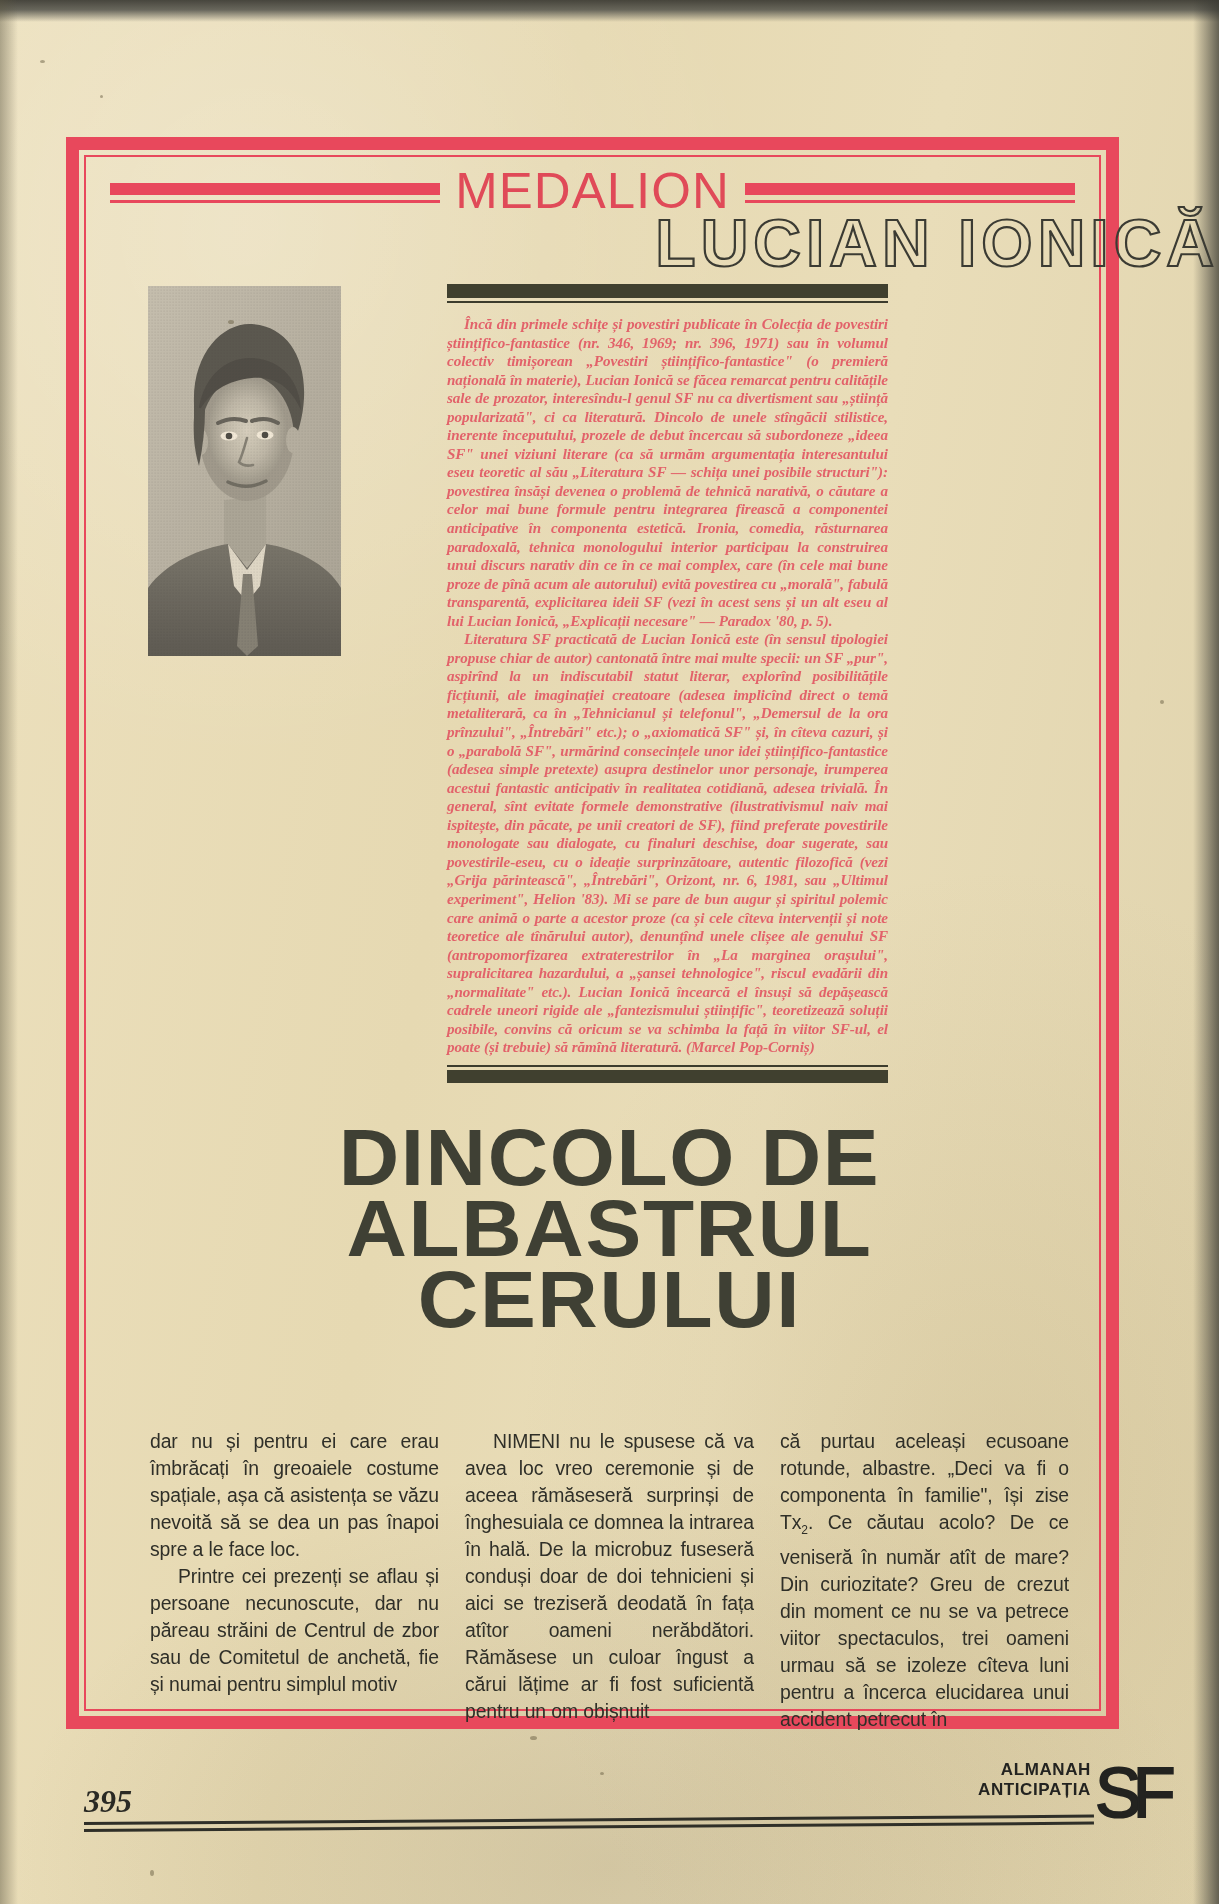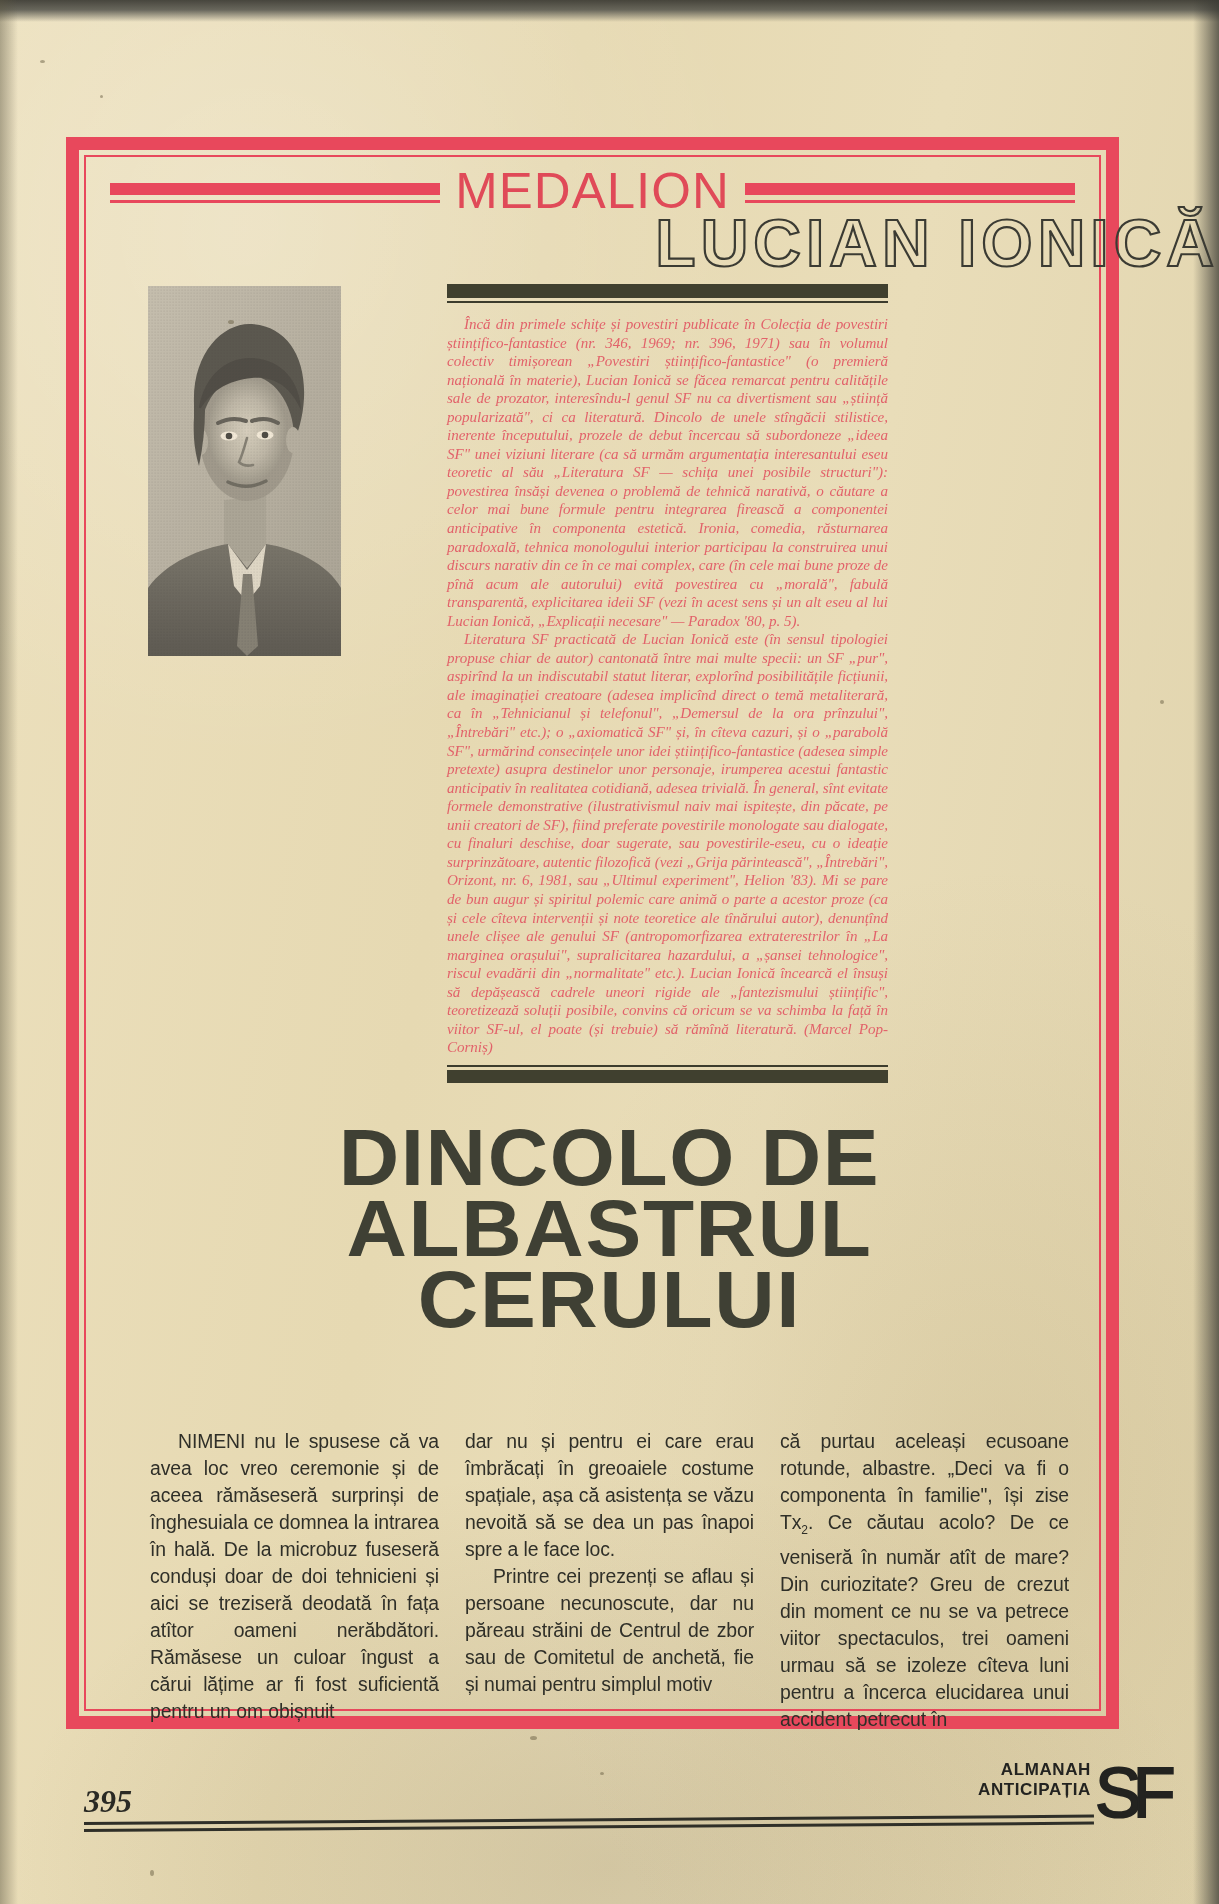--- a/index.html
+++ b/index.html
@@ -128,21 +128,21 @@
     margin-bottom: 3px;
   }
   .intro-bar-thin {
     height: 2px;
     background: #3c3c2d;
     margin-bottom: 12px;
   }
   .intro-text {
     font-family: "Liberation Serif", serif;
     font-style: italic;
-    font-weight: normal;
+    font-weight: bold;
     font-size: 15.1px;
     line-height: 18.55px;
     color: #e2626a;
     text-align: justify;
     text-indent: 17px;
     letter-spacing: -0.05px;
     hyphens: manual;
   }
   .intro-foot-thin {
     height: 2px; background: #3c3c2d; margin-top: 8px;
@@ -332,25 +332,25 @@
   </div>
 
   <div class="headline">
     <div>DINCOLO DE</div>
     <div>ALBASTRUL</div>
     <div>CERULUI</div>
   </div>
 
   <div class="cols">
     <div class="col">
-      <p>NIMENI nu le spusese că va avea loc vreo ceremonie și de aceea rămăseseră surprinși de înghesuiala ce domnea la intrarea în hală. De la microbuz fuseseră conduși doar de doi tehnicieni și aici se treziseră deodată în fața atîtor oameni nerăbdători. Rămăsese un culoar îngust a cărui lățime ar fi fost suficientă pentru un om obișnuit</p>
-    </div>
-    <div class="col">
       <p class="noind">dar nu și pentru ei care erau îmbrăcați în greoaiele costume spațiale, așa că asistența se văzu nevoită să se dea un pas înapoi spre a le face loc.</p>
       <p>Printre cei prezenți se aflau și persoane necunoscute, dar nu păreau străini de Centrul de zbor sau de Comitetul de anchetă, fie și numai pentru simplul motiv</p>
+    </div>
+    <div class="col">
+      <p>NIMENI nu le spusese că va avea loc vreo ceremonie și de aceea rămăseseră surprinși de înghesuiala ce domnea la intrarea în hală. De la microbuz fuseseră conduși doar de doi tehnicieni și aici se treziseră deodată în fața atîtor oameni nerăbdători. Rămăsese un culoar îngust a cărui lățime ar fi fost suficientă pentru un om obișnuit</p>
     </div>
     <div class="col">
       <p class="noind"><span>că purtau aceleași ecusoane rotunde, albastre. „Deci va fi o componenta în familie", își zise Tx</span><sub>2</sub><span>. Ce căutau acolo? De ce veniseră în număr atît de mare? Din curiozitate? Greu de crezut din moment ce nu se va petrece viitor spectaculos, trei oameni urmau să se izoleze cîteva luni pentru a încerca elucidarea unui accident petrecut în</span></p>
     </div>
   </div>
 
   <div class="footer-pageno">395</div>
   <div class="footer-rules">
     <i></i>
     <i></i>

